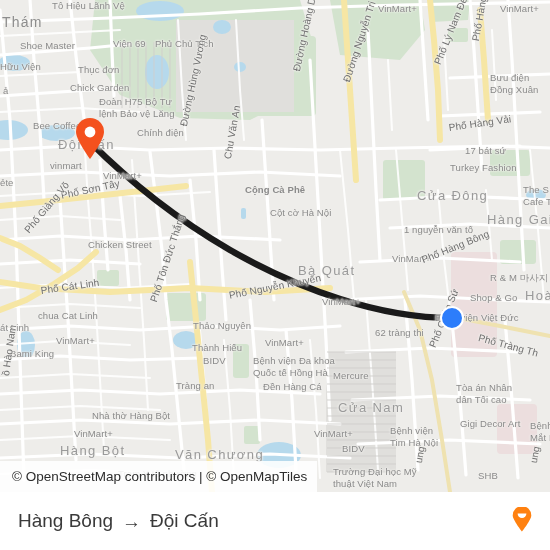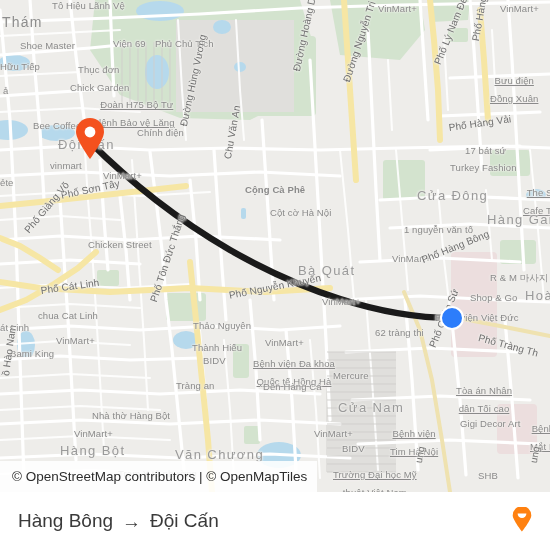--- a/index.html
+++ b/index.html
@@ -26,21 +26,21 @@
     font-size: 10px;
     white-space: nowrap;
     letter-spacing: .1px;
     text-shadow: 0 0 2px #f2f1ee, 0 0 2px #f2f1ee, 0 0 3px #f2f1ee;
     pointer-events: none;
   }
   .lbl.street { color: #6f6f6f; }
   .lbl.big { font-size: 14px; color: #8d8d8d; letter-spacing: 1.2px; }
   .lbl.area { font-size: 13px; color: #9a9a9a; letter-spacing: 1.4px; }
   .lbl.poi { color: #8a8a8a; font-size: 9.5px; }
-  .lbl.two { white-space: pre; line-height: 18px; text-align: center; text-decoration: underline; }
+  .lbl.two { white-space: pre; line-height: 12px; text-align: left; }
 
   
   #pin-origin {
     position: absolute;
     left: 75px; top: 118px;
     width: 30px; height: 42px;
   }
   #dot-dest {
     position: absolute;
     left: 452px; top: 318px;
@@ -272,21 +272,21 @@
                  C 300 290, 380 318, 452 318" fill="none" stroke="#1a1a1a" stroke-width="6.5" stroke-linecap="round"></path>
       </g>
     </svg>
 
     <div id="label-layer">
         <div class="lbl poi" style="left: 52px; top: 0px; transform-origin: left top;">Tô Hiệu Lãnh Vệ</div>
         <div class="lbl street big" style="left: 2px; top: 14px; transform-origin: left top;">Thám</div>
         <div class="lbl poi" style="left: 20px; top: 40px; transform-origin: left top;">Shoe Master</div>
         <div class="lbl poi" style="left: 113px; top: 38px; transform-origin: left top;">Viện 69</div>
         <div class="lbl poi" style="left: 155px; top: 38px; transform-origin: left top;">Phủ Chủ Tịch</div>
-        <div class="lbl poi" style="left: 0px; top: 61px; transform-origin: left top;">Hữu Tiếp</div>
+        <div class="lbl poi" style="left: 0px; top: 61px; transform-origin: left top;">Hữu Viện</div>
         <div class="lbl poi" style="left: 78px; top: 64px; transform-origin: left top;">Thục đơn</div>
         <div class="lbl poi" style="left: 70px; top: 82px; transform-origin: left top;">Chick Garden</div>
         <div class="lbl poi" style="left: 3px; top: 85px; transform-origin: left top;">ả</div>
         <div class="lbl poi two" style="left: 99px; top: 96px; transform-origin: left top;">Đoàn H75 Bộ Tư
 lệnh Bảo vệ Lăng</div>
         <div class="lbl poi" style="left: 33px; top: 120px; transform-origin: left top;">Bee Coffee</div>
         <div class="lbl poi" style="left: 137px; top: 127px; transform-origin: left top;">Chính điện</div>
         <div class="lbl area" style="left: 58px; top: 137px; transform-origin: left top;">Đội Cấn</div>
         <div class="lbl poi" style="left: 50px; top: 160px; transform-origin: left top;">vinmart</div>
         <div class="lbl poi" style="left: 103px; top: 170px; transform-origin: left top;">VinMart+</div>

